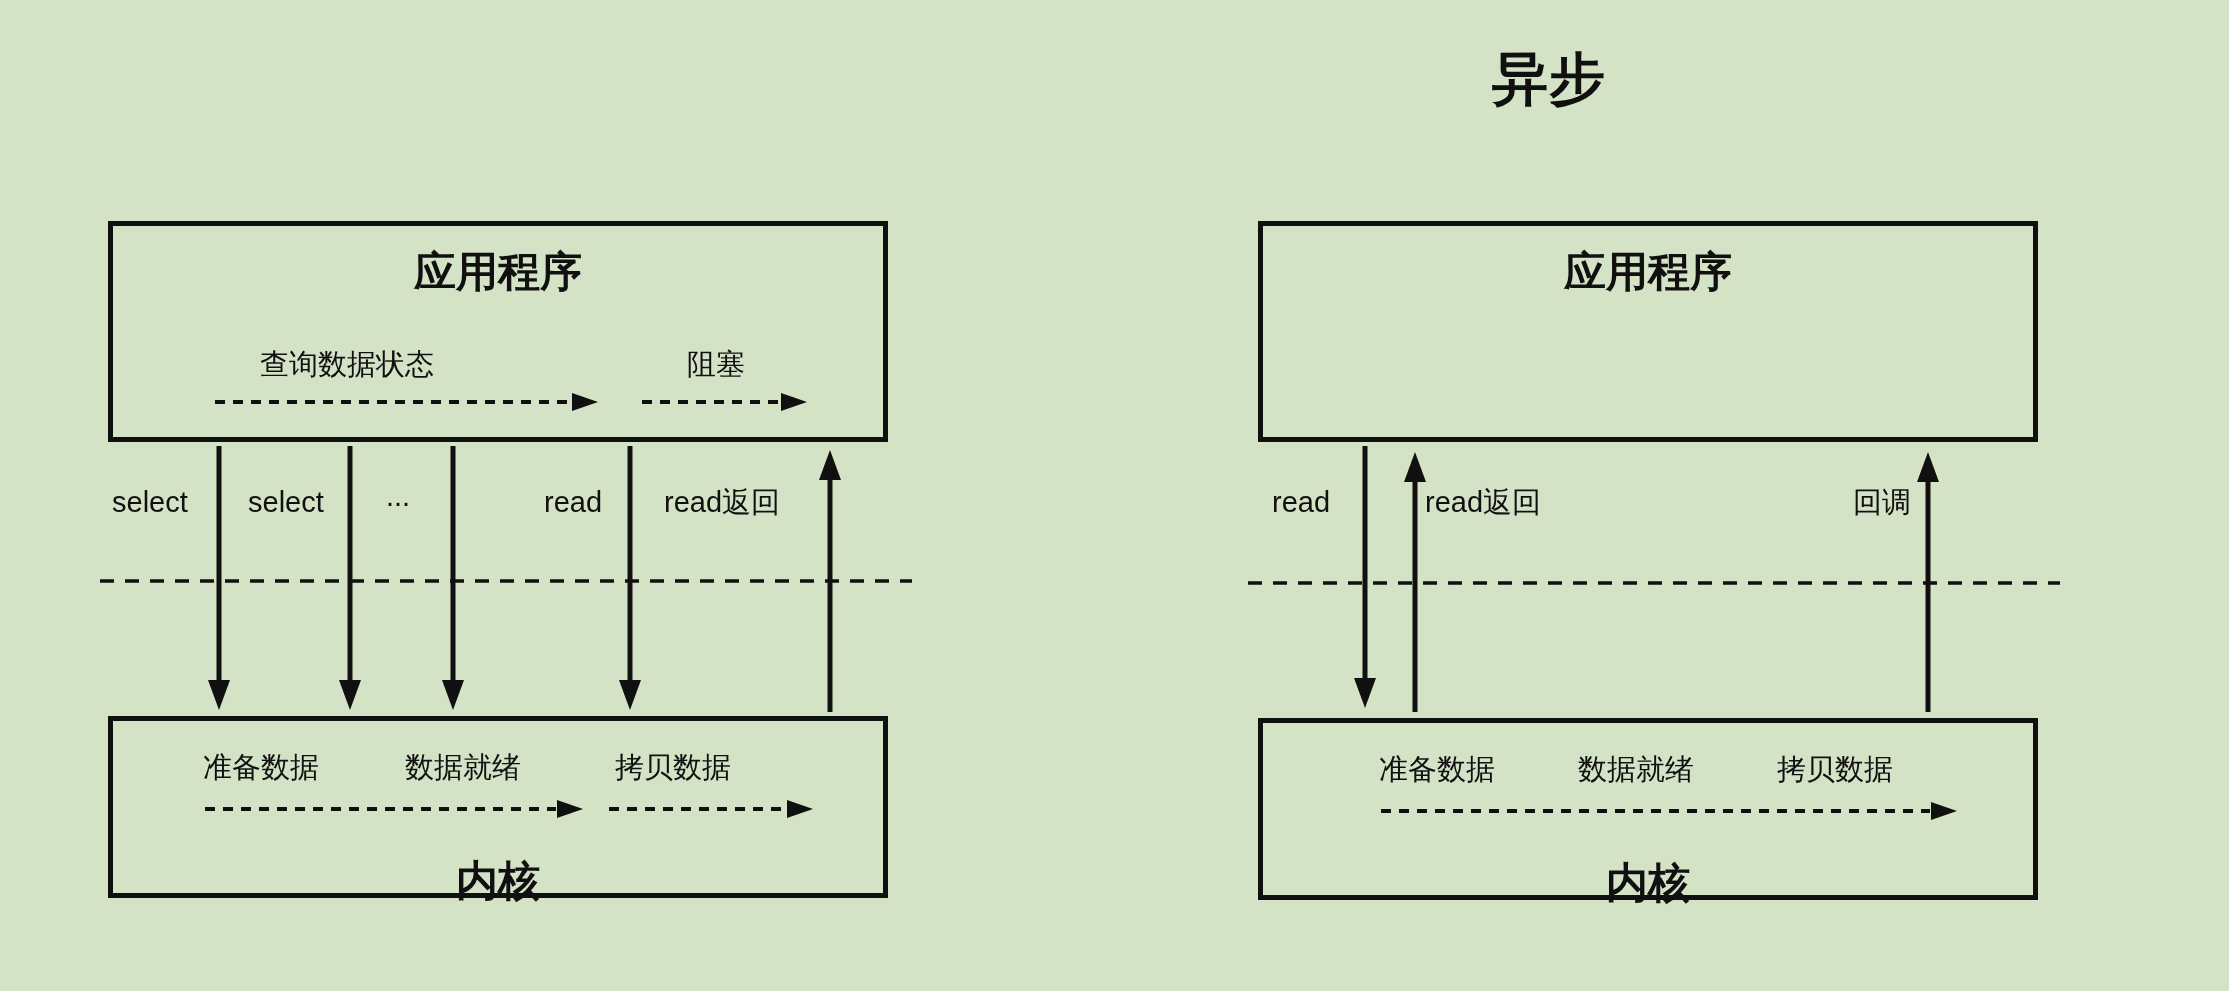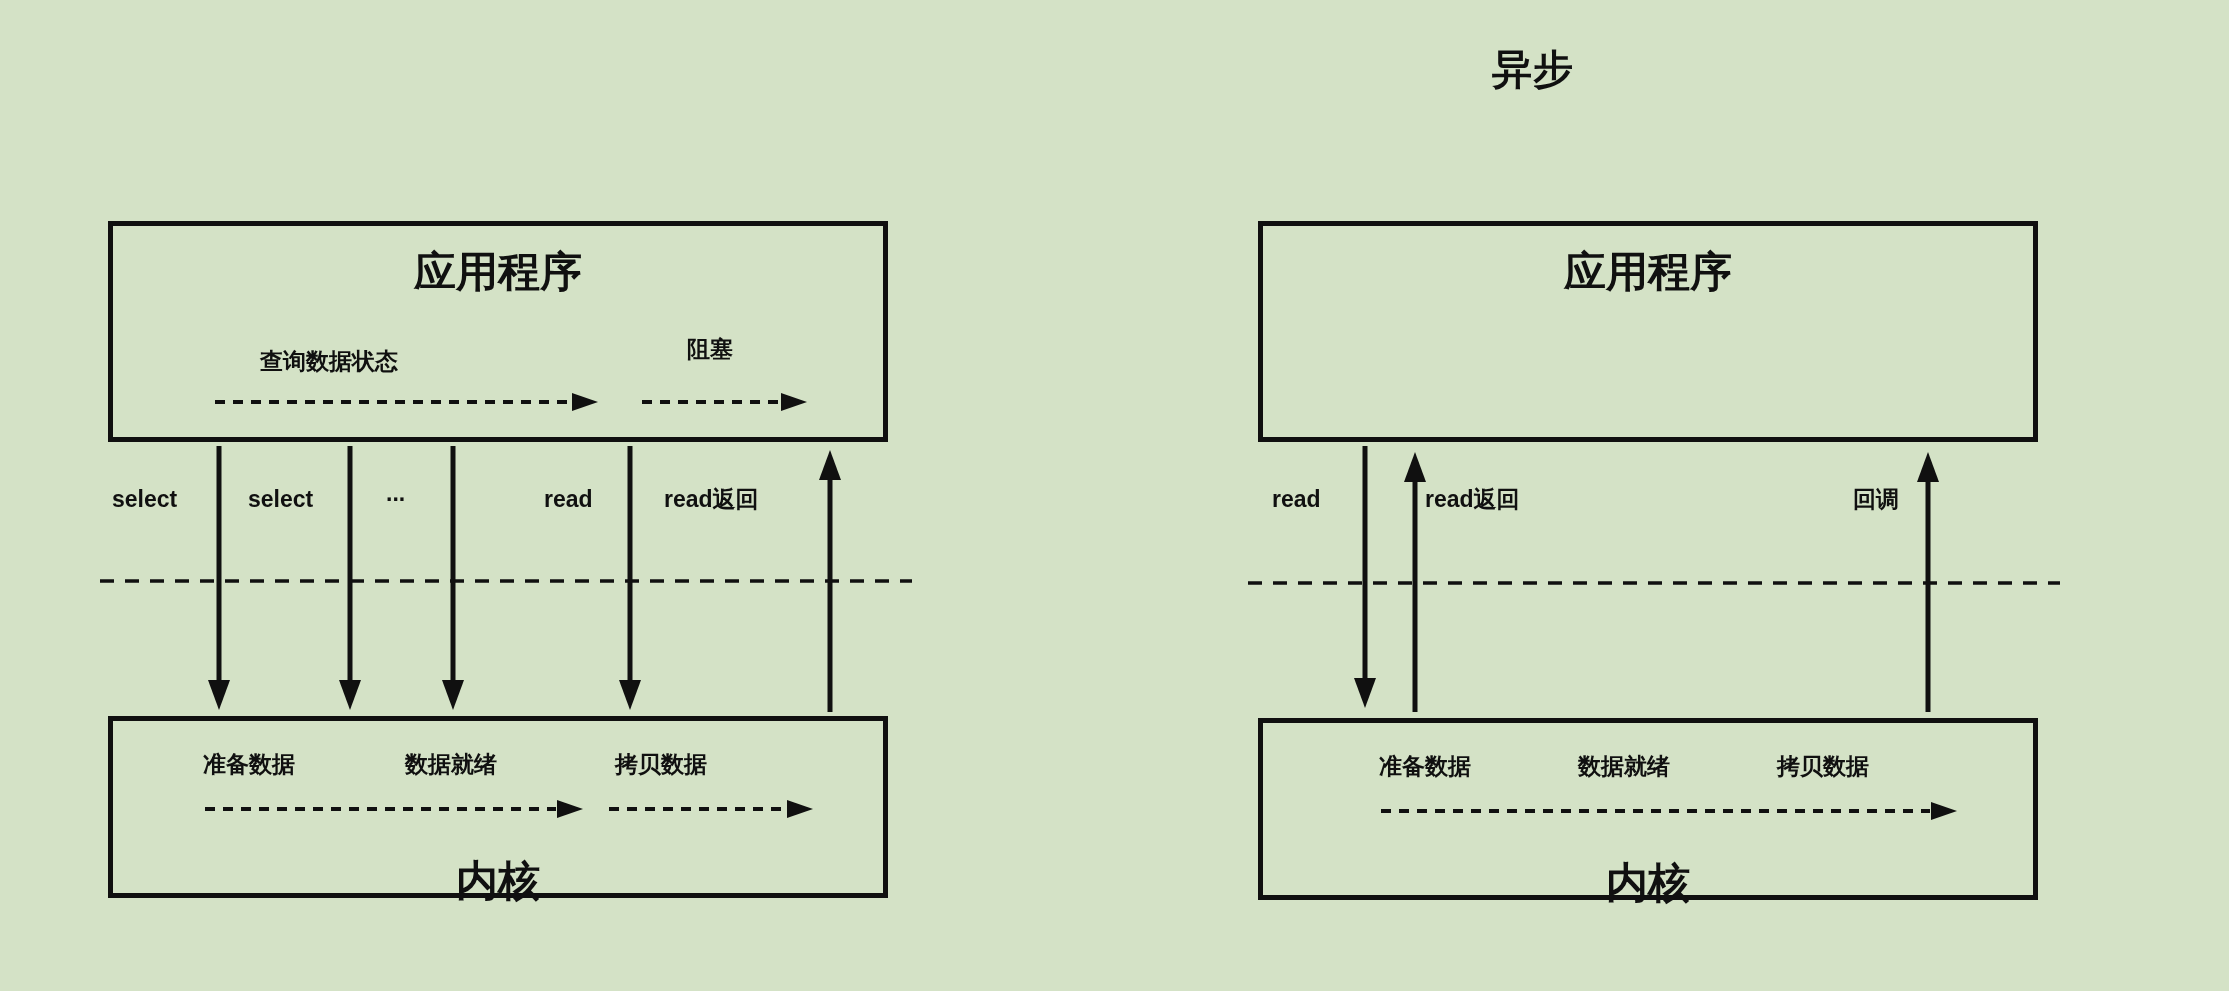--- a/index.html
+++ b/index.html
@@ -22,21 +22,21 @@
   .box {
     position:absolute; border:5px solid var(--ink); width:780px;
   }
   .box-top { top:221px; height:221px; }
   .box-bottom { top:716px; height:182px; }
   .box-title {
     position:absolute; left:0; width:100%; text-align:center;
     font-size:42px; font-weight:600; white-space:nowrap;
   }
   .label {
-    position:absolute; font-size:23px; font-weight:700; white-space:nowrap;
+    position:absolute; font-size:29px; font-weight:400; white-space:nowrap;
     line-height:1.15;
   }
   .arrow-svg { position:absolute; display:block; }
   .stroke { stroke:var(--ink); fill:none; }
   .fill { fill:var(--ink); stroke:none; }
 </style>
 </head>
 <body>
 
 <div class="canvas">
@@ -46,21 +46,21 @@
 
     <div class="box box-top" style="left:108px;">
       <div class="box-title" style="top:18px;">应用程序</div>
 
       <span class="label" style="left:147px; top:122px;">查询数据状态</span>
       <svg class="arrow-svg" style="left:100px; top:164px;" width="385" height="24" viewBox="0 0 385 24">
         <line class="stroke" x1="2" y1="12" x2="358" y2="12" stroke-width="4" stroke-dasharray="10 8"></line>
         <polygon class="fill" points="385,12 359,3 359,21"></polygon>
       </svg>
 
-      <span class="label" style="left:574px; top:110px;">阻塞</span>
+      <span class="label" style="left:574px; top:122px;">阻塞</span>
       <svg class="arrow-svg" style="left:527px; top:164px;" width="167" height="24" viewBox="0 0 167 24">
         <line class="stroke" x1="2" y1="12" x2="140" y2="12" stroke-width="4" stroke-dasharray="10 8"></line>
         <polygon class="fill" points="167,12 141,3 141,21"></polygon>
       </svg>
     </div>
 
     <span class="label" style="left:112px; top:486px;">select</span>
     <span class="label" style="left:248px; top:486px;">select</span>
     <span class="label" style="left:386px; top:480px;">...</span>
     <span class="label" style="left:544px; top:486px;">read</span>
@@ -105,21 +105,21 @@
         <line class="stroke" x1="2" y1="12" x2="179" y2="12" stroke-width="4" stroke-dasharray="10 8"></line>
         <polygon class="fill" points="206,12 180,3 180,21"></polygon>
       </svg>
 
       <div class="box-title" style="top:132px;">内核</div>
     </div>
   </div>
 
   <div class="panel panel-right">
 
-    <div class="diagram-title" style="left:377px; top:42px; font-size:40px;">异步</div>
+    <div class="diagram-title" style="left:377px; top:42px; font-size:56px;">异步</div>
 
     <div class="box box-top" style="left:143px;">
       <div class="box-title" style="top:18px;">应用程序</div>
     </div>
 
     <span class="label" style="left:157px; top:486px;">read</span>
     <span class="label" style="left:310px; top:486px;">read返回</span>
     <span class="label" style="left:738px; top:486px;">回调</span>
 
     <svg class="arrow-svg" style="left:237px; top:446px;" width="26" height="262" viewBox="0 0 26 262">

